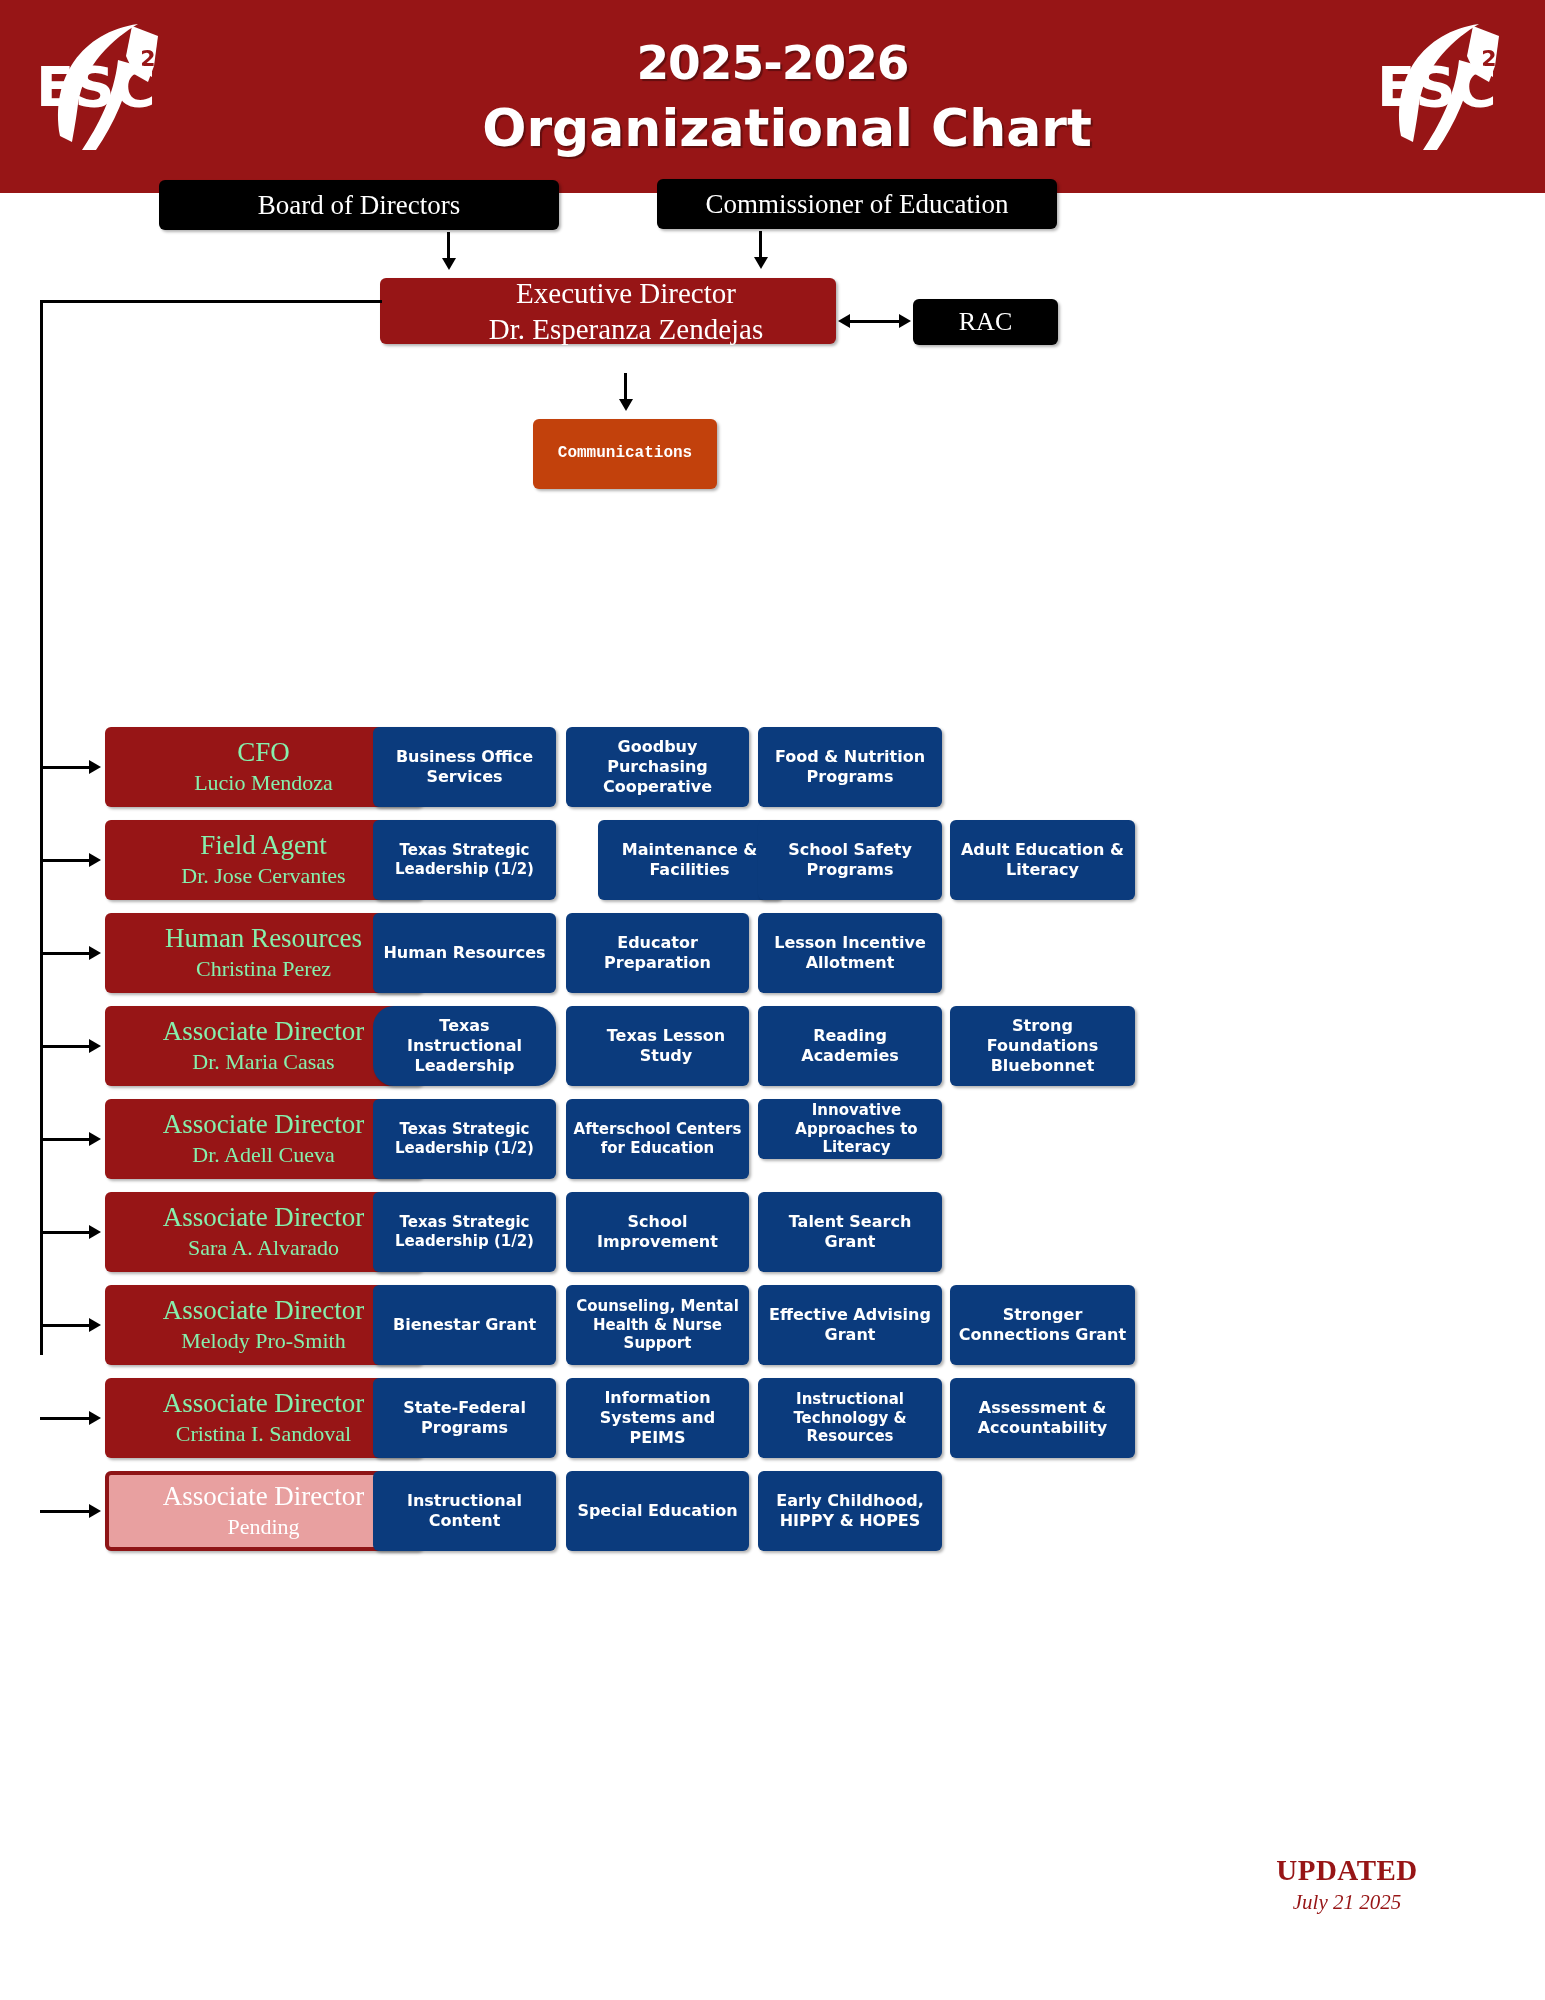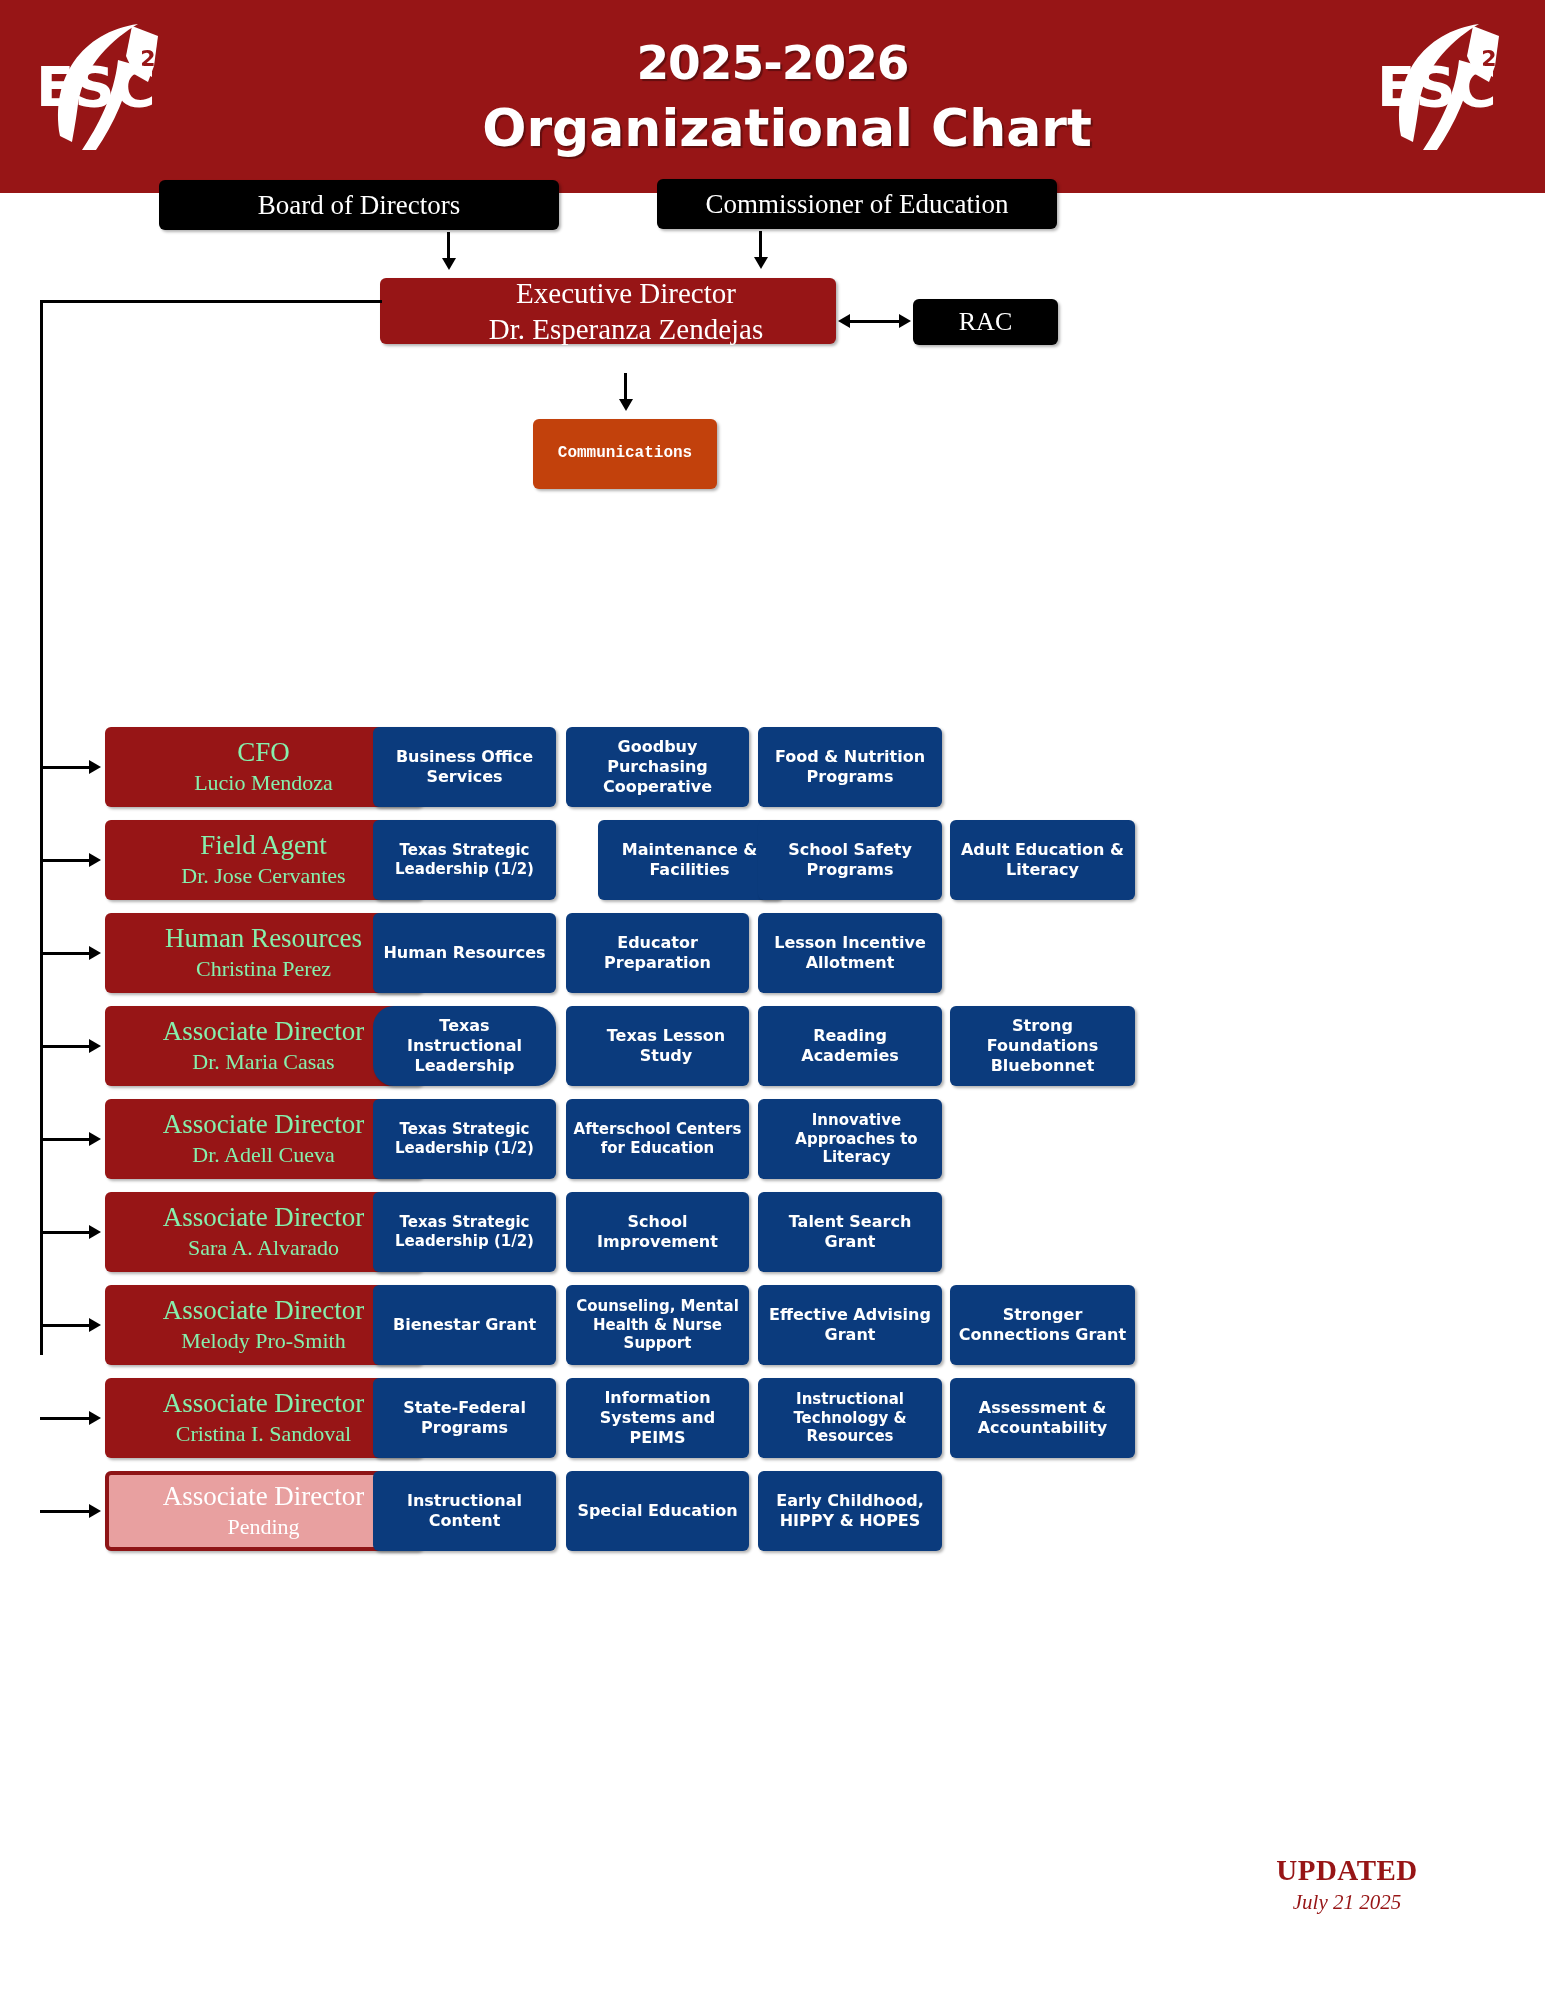--- a/index.html
+++ b/index.html
@@ -228,21 +228,21 @@
       <div class="conn hline" style="left: 40px; top: 1138px; width: 53px;"></div>
       <div class="arrow-right" style="left: 89px; top: 1132px;"></div>
       <div class="role-box" style="top: 1099px; height: 80px;">
         <div class="role-title">Associate Director</div>
         <div class="role-name">Dr. Adell Cueva</div>
       </div>
       <div class="conn hline" style="left: 426px; top: 1138px; width: 26px;"></div>
       <div class="arrow-right" style="left: 448px; top: 1132px;"></div>
       <div class="prog-box small" style="left: 373px; top: 1099px; width: 183px; height: 80px;">Texas Strategic Leadership (1/2)</div>
       <div class="prog-box small" style="left: 566px; top: 1099px; width: 183px; height: 80px;">Afterschool Centers for Education</div>
-      <div class="prog-box small" style="left: 758px; top: 1099px; width: 184px; height: 80px; padding-left: 20px;">Innovative Approaches to Literacy</div>
+      <div class="prog-box small" style="left: 758px; top: 1099px; width: 184px; height: 60px; padding-left: 20px;">Innovative Approaches to Literacy</div>
       <div class="conn hline" style="left: 40px; top: 1231px; width: 53px;"></div>
       <div class="arrow-right" style="left: 89px; top: 1225px;"></div>
       <div class="role-box" style="top: 1192px; height: 80px;">
         <div class="role-title">Associate Director</div>
         <div class="role-name">Sara A. Alvarado</div>
       </div>
       <div class="conn hline" style="left: 426px; top: 1231px; width: 26px;"></div>
       <div class="arrow-right" style="left: 448px; top: 1225px;"></div>
       <div class="prog-box small" style="left: 373px; top: 1192px; width: 183px; height: 80px;">Texas  Strategic Leadership (1/2)</div>
       <div class="prog-box" style="left: 566px; top: 1192px; width: 183px; height: 80px;">School Improvement</div>

